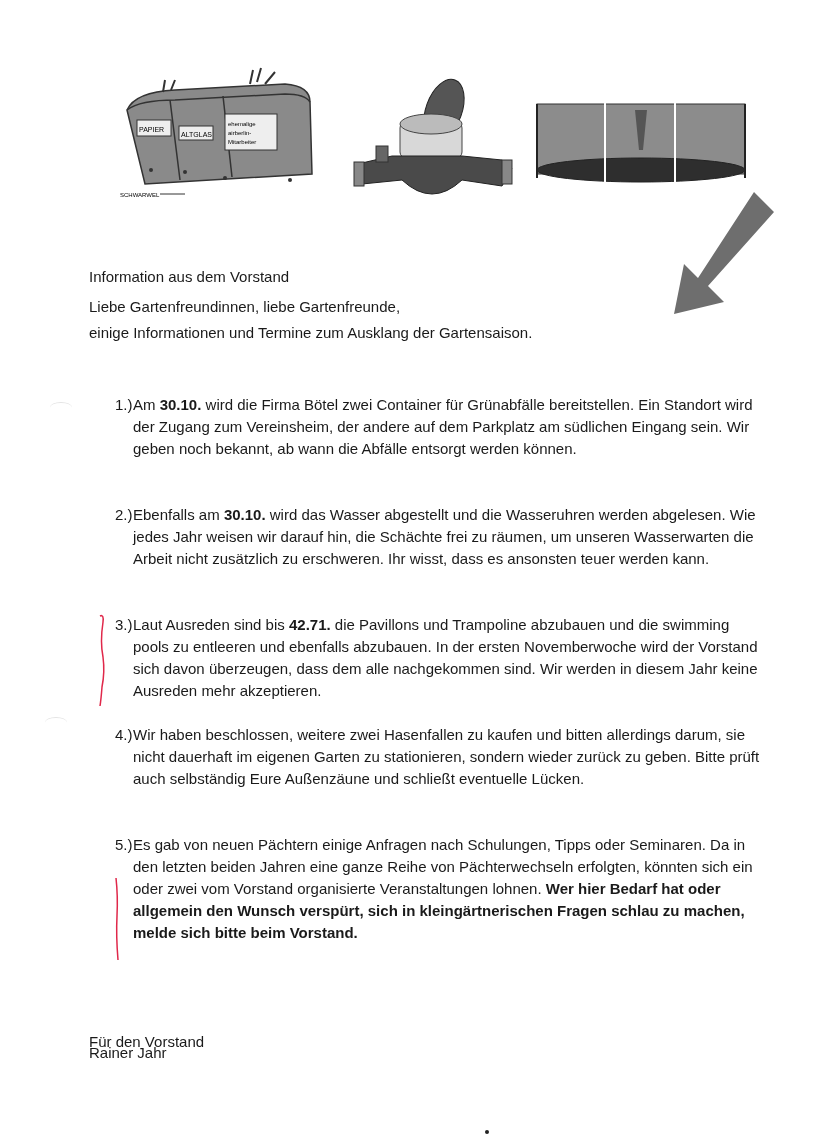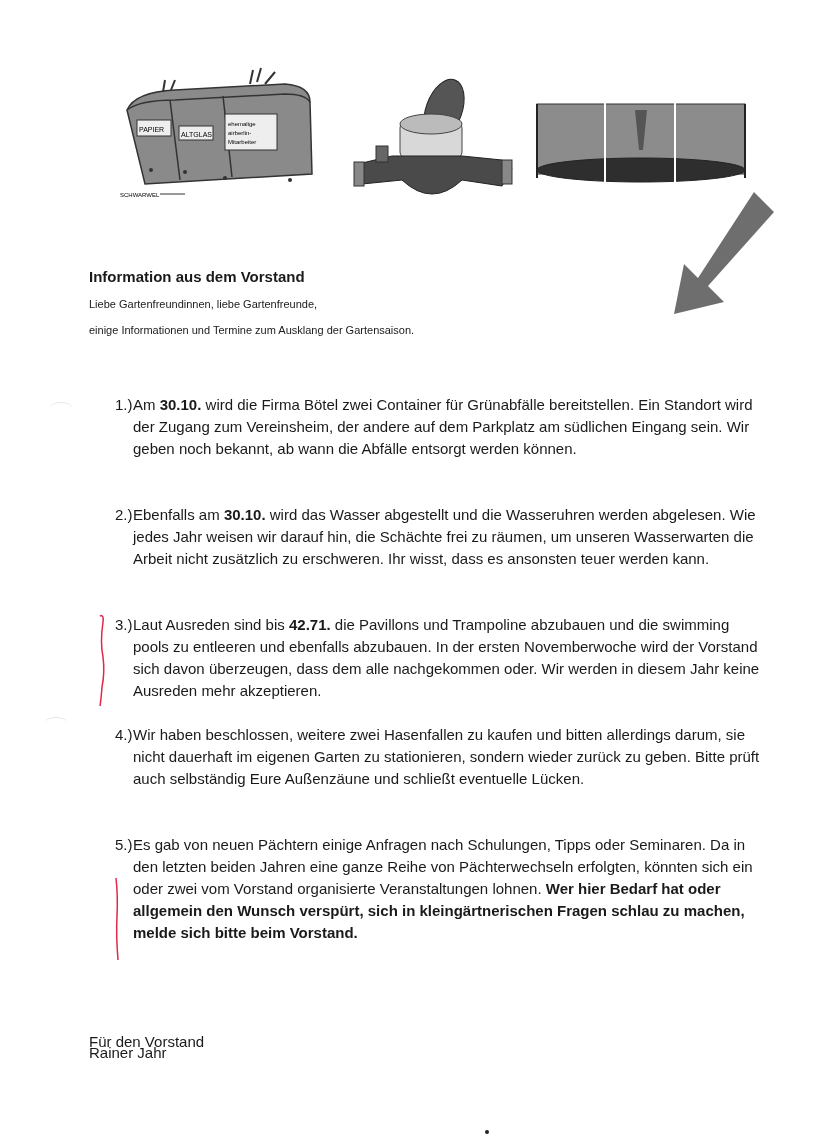--- a/index.html
+++ b/index.html
@@ -1,20 +1,20 @@
 <!DOCTYPE html>
 <html><head>
 <meta charset="utf-8">
 <style>
   html, body { margin: 0; padding: 0; background: #ffffff; }
   body { width: 825px; height: 1143px; position: relative; overflow: hidden;
          font-family: "Liberation Sans", sans-serif; color: #1a1a1a; }
   .pic { position: absolute; }
-  .heading { position: absolute; left: 89px; top: 268px; font-size: 15px; font-weight: bold; }
-  .line { position: absolute; left: 89px; font-size: 11px; }
+  .heading { position: absolute; left: 89px; top: 268px; font-size: 15px; font-weight: normal; }
+  .line { position: absolute; left: 89px; font-size: 15px; }
   .item { position: absolute; left: 115px; width: 650px; font-size: 15px; line-height: 22px; }
   .item .num { position: absolute; left: 0; top: 0; }
   .item .txt { margin-left: 18px; display: block; }
   .item b { font-weight: bold; }
   .sig { position: absolute; left: 89px; font-size: 15px; }
   .hole { position: absolute; width: 22px; height: 10px; border-top: 1px solid #e4e4e4; border-radius: 50% 50% 0 0; }
   .redmark { position: absolute; }
   .dot { position: absolute; width: 4px; height: 4px; border-radius: 50%; background: #222; }
 </style>
 </head>
@@ -87,21 +87,21 @@
   <span class="txt"><span>Am </span><b>30.10.</b><span> wird die Firma Bötel zwei Container für Grünabfälle bereitstellen. Ein Standort wird der Zugang zum Vereinsheim, der andere auf dem Parkplatz am südlichen Eingang sein. Wir geben noch bekannt, ab wann die Abfälle entsorgt werden können.</span></span>
 </div>
 
 <div class="item" style="top:504px;">
   <span class="num">2.)</span>
   <span class="txt"><span>Ebenfalls am </span><b>30.10.</b><span> wird das Wasser abgestellt und die Wasseruhren werden abgelesen. Wie jedes Jahr weisen wir darauf hin, die Schächte frei zu räumen, um unseren Wasserwarten die Arbeit nicht zusätzlich zu erschweren. Ihr wisst, dass es ansonsten teuer werden kann.</span></span>
 </div>
 
 <div class="item" style="top:614px;">
   <span class="num">3.)</span>
-  <span class="txt"><span>Laut Ausreden sind bis </span><b>42.71.</b><span> die Pavillons und Trampoline abzubauen und die swimming pools zu entleeren und ebenfalls abzubauen. In der ersten Novemberwoche wird der Vorstand sich davon überzeugen, dass dem alle nachgekommen oder. Wir werden in diesem Jahr keine Ausreden mehr akzeptieren.</span></span>
+  <span class="txt"><span>Laut Ausreden sind bis </span><b>42.71.</b><span> die Pavillons und Trampoline abzubauen und die swimming pools zu entleeren und ebenfalls abzubauen. In der ersten Novemberwoche wird der Vorstand sich davon überzeugen, dass dem alle nachgekommen sind. Wir werden in diesem Jahr keine Ausreden mehr akzeptieren.</span></span>
 </div>
 
 <div class="item" style="top:724px;">
   <span class="num">4.)</span>
   <span class="txt"><span>Wir haben beschlossen, weitere zwei Hasenfallen zu kaufen und bitten allerdings darum, sie nicht dauerhaft im eigenen Garten zu stationieren, sondern wieder zurück zu geben. Bitte prüft auch selbständig Eure Außenzäune und schließt eventuelle Lücken.</span></span>
 </div>
 
 <div class="item" style="top:834px;">
   <span class="num">5.)</span>
   <span class="txt"><span>Es gab von neuen Pächtern einige Anfragen nach Schulungen, Tipps oder Seminaren. Da in den letzten beiden Jahren eine ganze Reihe von Pächterwechseln erfolgten, könnten sich ein oder zwei vom Vorstand organisierte Veranstaltungen lohnen. </span><b>Wer hier Bedarf hat oder allgemein den Wunsch verspürt, sich in kleingärtnerischen Fragen schlau zu machen, melde sich bitte beim Vorstand.</b></span>

